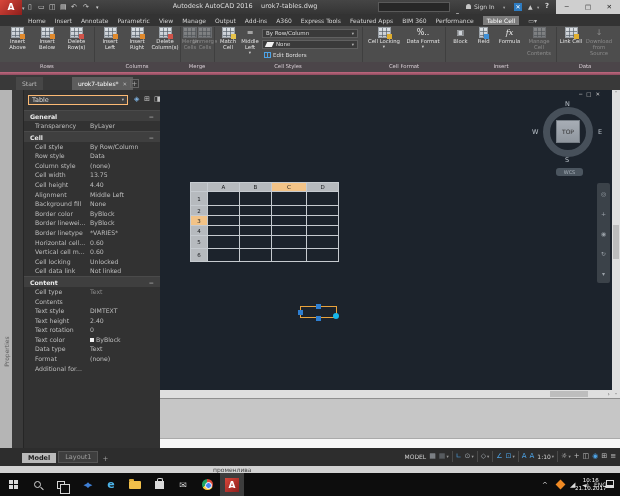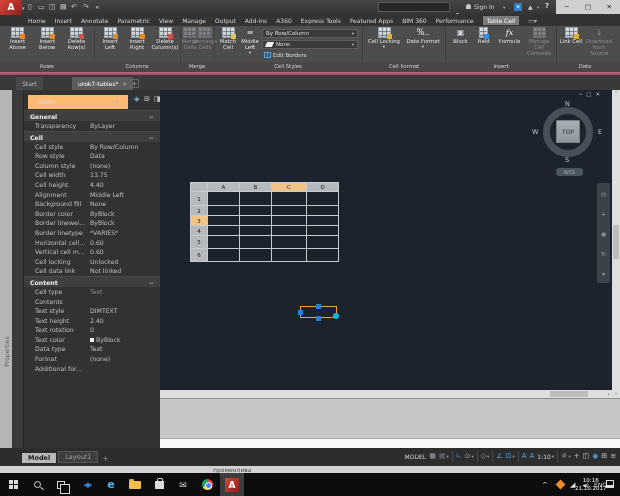--- a/index.html
+++ b/index.html
@@ -74,21 +74,21 @@
                color:#aaa; font-size:7px; line-height:8px; text-align:center; }
 
   
   #pal-lightstrip { left:0; top:90px; width:12px; height:358px; background:#b5b5b5; }
   #pal-lighttext { left:-24px; top:258px; width:60px; transform:rotate(-90deg); color:#5f5f5f; font-size:6px; text-align:center; }
   #pal-titlestrip { left:12px; top:90px; width:12px; height:358px; background:#3a3a3a; border-right:1px solid #262626; }
   .palstrip-ic { left:14px; color:#c2c2c2; font-size:6.5px; }
   #pal-vtext { left:-16px; top:398px; width:46px; transform:rotate(-90deg); color:#b2b2b2; font-size:5.3px; letter-spacing:.4px; }
   #pal-content { left:24px; top:90px; width:136px; height:358px; background:#323232; }
   #prop-selector { position:absolute; left:4px; top:5px; width:100px; height:10px; background:#3f3f3f;
-                   border:7px solid #fdba74; color:#ddd; font-size:6.5px; line-height:8px; padding:0 3px;
+                   border:1px solid #fdba74; color:#ddd; font-size:6.5px; line-height:8px; padding:0 3px;
                    display:flex; align-items:center; }
   #prop-selector .dd-caret { margin-left:auto; font-size:4.5px; color:#bbb; }
   .prop-topic { position:absolute; top:5px; font-size:7px; }
   #prop-rows { position:absolute; left:0; top:20px; width:136px; }
   .sec-hdr { height:11px; background:#3f3f3f; border-top:1px solid #4a4a4a; color:#ececec; font-size:6.2px;
              font-weight:bold; line-height:11px; padding:0 6px; display:flex; }
   .sec-hdr .minus { margin-left:auto; color:#cfcfcf; font-weight:normal; }
   .prow { height:9.6px; display:flex; font-size:6.2px; line-height:9.6px; color:#bdbdbd; }
   .prow .pl { width:66px; padding-left:11px; overflow:hidden; white-space:nowrap; }
   .prow .pv { flex:1; overflow:hidden; white-space:nowrap; }
@@ -184,20 +184,24 @@
 <div id="screen">
 
   <div class="abs" id="titlebar">
     <div class="abs qat" style="left:28px;">▯</div>
     <div class="abs qat" style="left:38px;">▭</div>
     <div class="abs qat" style="left:49px;">◫</div>
     <div class="abs qat" style="left:60px;">▤</div>
     <div class="abs qat" style="left:71px;">↶</div>
     <div class="abs qat" style="left:83px;">↷</div>
     <div class="abs qat" style="left:96px; font-size:5px;">▾</div>
+    <div class="abs" id="title-text">
+      <span>Autodesk AutoCAD 2016</span>&nbsp;&nbsp;&nbsp;
+      <span>urok7-tables.dwg</span>
+    </div>
     <div class="abs" id="search-box">
       <input placeholder="Type a keyword or phrase" style="">
     </div>
     <span class="abs mini-mag" style="left:455px; top:3px;"></span>
     <span class="abs mini-person" style="left:466px; top:4px;"></span>
     <span class="abs" id="signin-label" style="left:474px; top:3px;">Sign In</span>
     <span class="abs" style="left:503px; top:5px; color:#aaa; font-size:4.5px;">▾</span>
     <span class="abs" id="xchg-icon" style="left:514px; top:3px;">✕</span>
     <span class="abs" id="a360-icon" style="left:528px; top:3px;">▲</span>
     <span class="abs" style="left:537px; top:5px; color:#aaa; font-size:4.5px;">▾</span>

